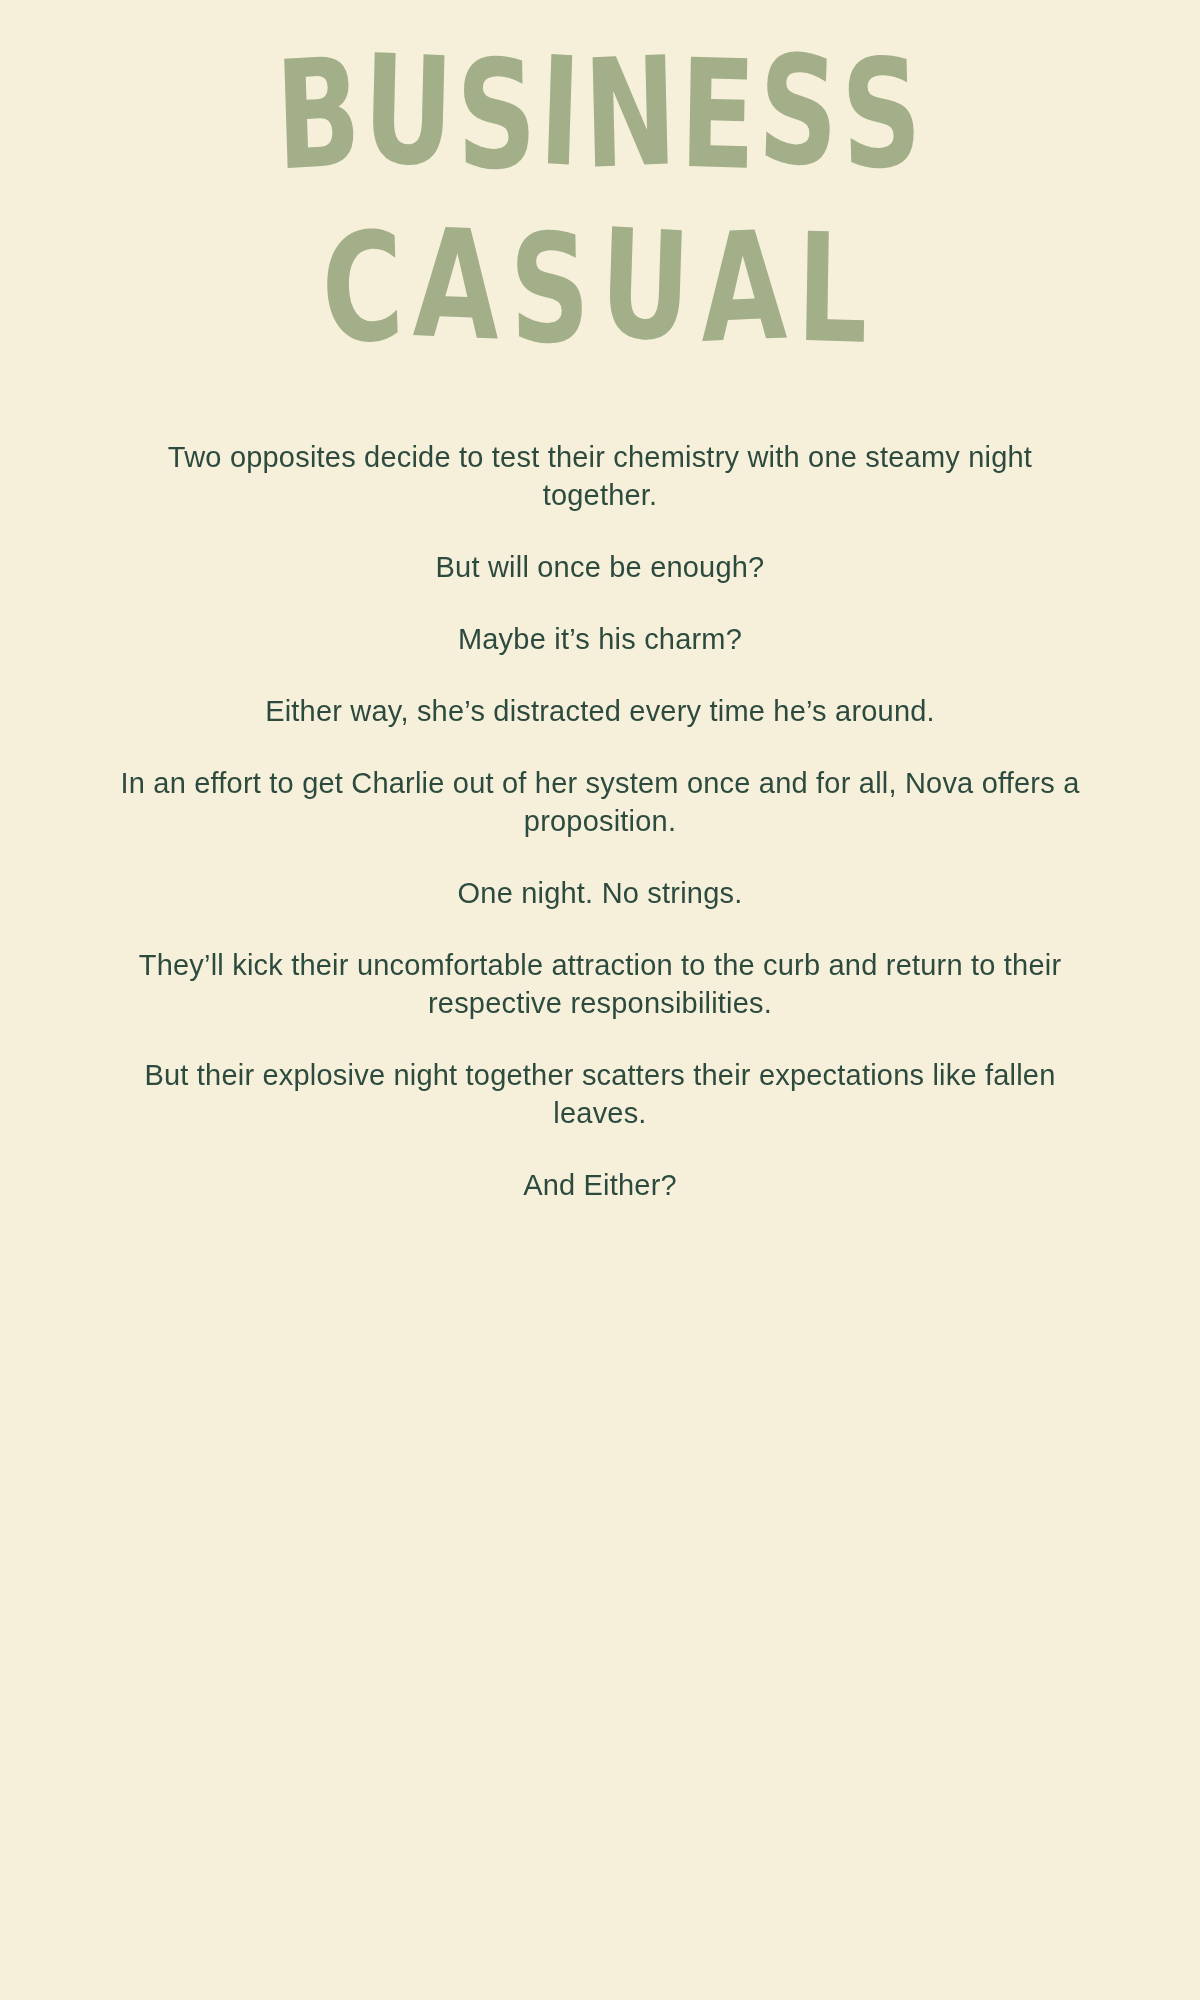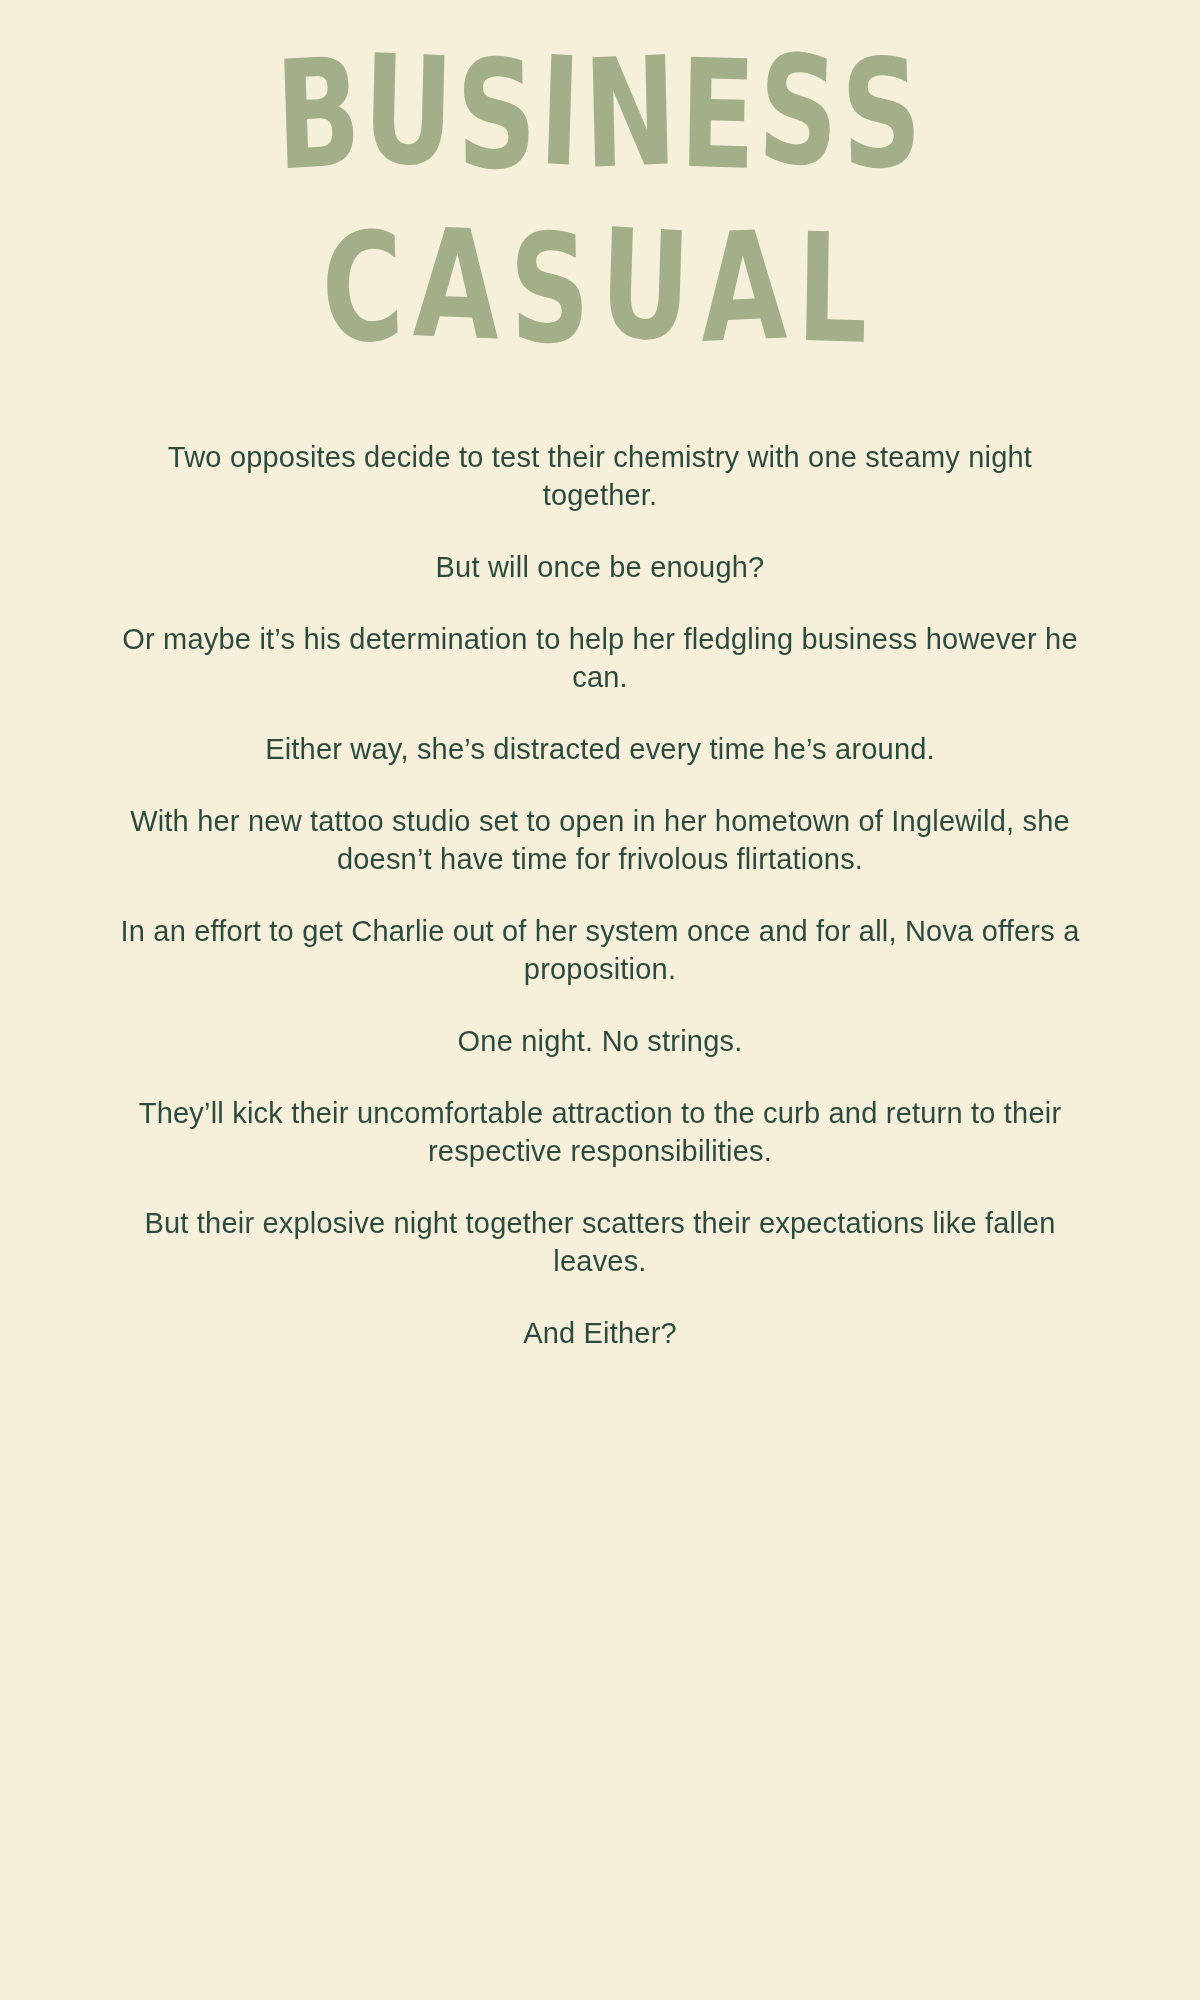--- a/index.html
+++ b/index.html
@@ -61,22 +61,21 @@
 
 <div class="page">
   <h1 class="title">
     <span class="title-line first"><span class="ltr" style="transform: rotate(-2.4deg) translateY(1px);">B</span><span class="ltr" style="transform: rotate(1.8deg) translateY(-2px);">U</span><span class="ltr" style="transform: rotate(-1.2deg) translateY(2px);">S</span><span class="ltr" style="transform: rotate(2.4deg) translateY(-1px);">I</span><span class="ltr" style="transform: rotate(-1.8deg) translateY(0px);">N</span><span class="ltr" style="transform: rotate(1.2deg) translateY(2px);">E</span><span class="ltr" style="transform: rotate(2.6deg) translateY(-2px);">S</span><span class="ltr" style="transform: rotate(-2deg) translateY(1px);">S</span></span>
     <span class="title-line second"><span class="ltr" style="transform: rotate(-2.4deg) translateY(1px);">C</span><span class="ltr" style="transform: rotate(1.8deg) translateY(-2px);">A</span><span class="ltr" style="transform: rotate(-1.2deg) translateY(2px);">S</span><span class="ltr" style="transform: rotate(2.4deg) translateY(-1px);">U</span><span class="ltr" style="transform: rotate(-1.8deg) translateY(0px);">A</span><span class="ltr" style="transform: rotate(1.2deg) translateY(2px);">L</span></span>
   </h1>
 
   <div class="blurb">
       <p>Two opposites decide to test their chemistry with one steamy night together.</p>
       <p>But will once be enough?</p>
-      <p>Or maybe it’s his determination to help her fledgling business however he can.</p>
+      <p>Maybe it’s his charm?</p>
       <p>Either way, she’s distracted every time he’s around.</p>
-      <p>With her new tattoo studio set to open in her hometown of Inglewild, she doesn’t have time for frivolous flirtations.</p>
       <p>In an effort to get Charlie out of her system once and for all, Nova offers a proposition.</p>
       <p>One night. No strings.</p>
       <p>They’ll kick their uncomfortable attraction to the curb and return to their respective responsibilities.</p>
       <p>But their explosive night together scatters their expectations like fallen leaves.</p>
       <p>And Either?</p>
     </div>
 </div>
 
 </body></html>

